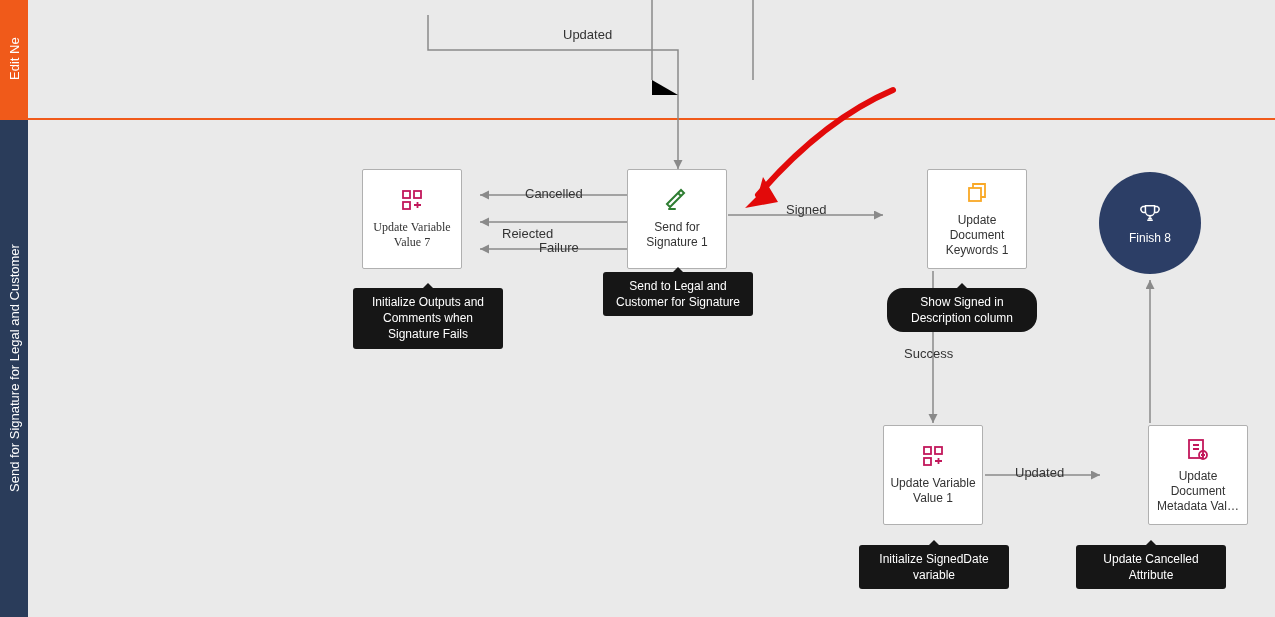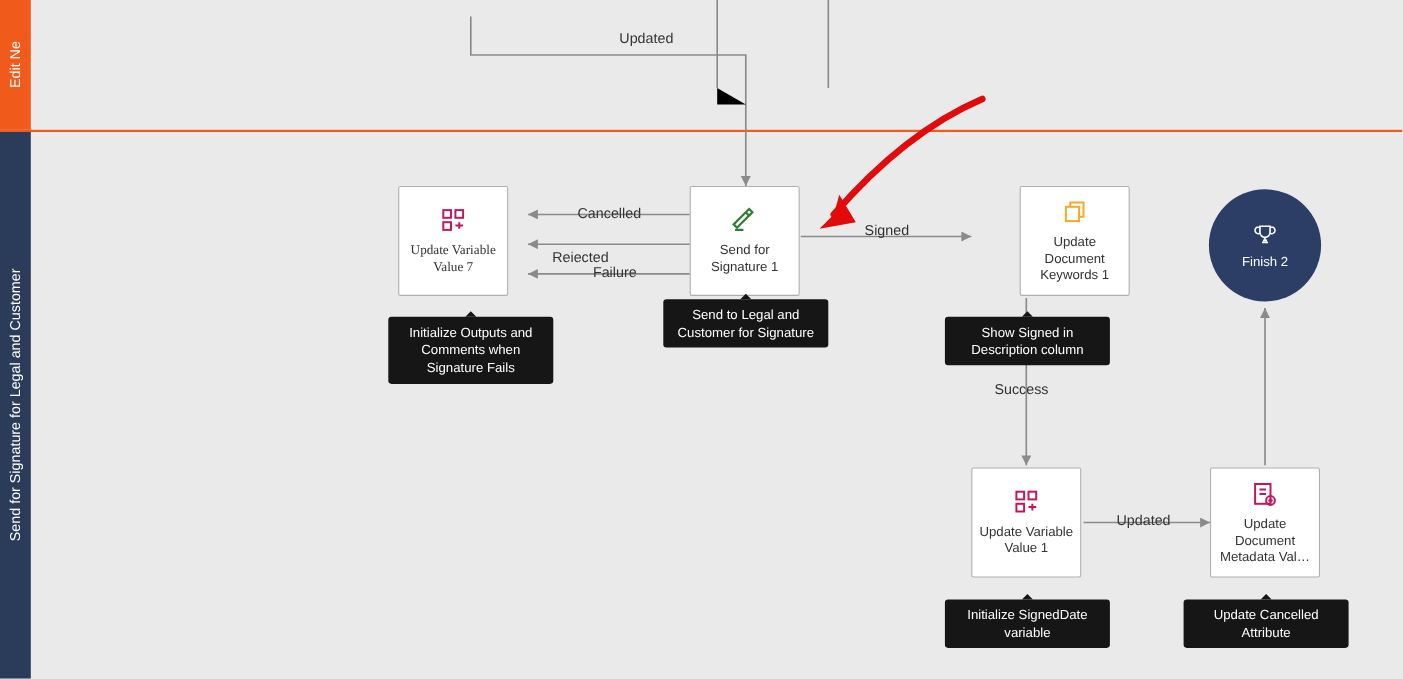--- a/index.html
+++ b/index.html
@@ -194,55 +194,55 @@
     <span>
       <svg width="24" height="24" viewBox="0 0 24 24">
           <g stroke="#F9A825" stroke-width="1.8" fill="none">
             <rect x="4" y="7" width="12" height="13"></rect>
             <path d="M8 7 L8 3 L20 3 L20 16 L16 16"></path>
           </g>
         </svg>
     </span>
     <div class="label">Update Document Keywords 1</div>
   </div>
-  <div class="tooltip" style="left:831px; top:288px;">
+  <div class="tooltip" style="left:859px; top:288px;border-radius:16px;">
     <span>Show Signed in Description column</span>
   </div>
 
   <div class="finish-node" style="left:1071px; top:172px;">
     <span style="margin-bottom:4px;">
       <svg width="22" height="22" viewBox="0 0 24 24">
           <g stroke="#fff" stroke-width="1.6" fill="none">
             <path d="M7 4 L17 4 L17 10 A5 5 0 0 1 7 10 Z"></path>
             <path d="M7 5 L4 5 A3 3 0 0 0 7 11 M17 5 L20 5 A3 3 0 0 1 17 11"></path>
             <path d="M12 15 L12 18 M9 20 L15 20 M10 18 L14 18"></path>
           </g>
         </svg>
     </span>
-    <div>Finish 2</div>
+    <div>Finish 8</div>
   </div>
 
   <div class="node" style="left:855px; top:425px;">
     <span>
       <svg width="24" height="24" viewBox="0 0 24 24">
           <g stroke="#C2185B" stroke-width="1.8" fill="none">
             <rect x="3" y="3" width="7" height="7"></rect>
             <rect x="14" y="3" width="7" height="7"></rect>
             <rect x="3" y="14" width="7" height="7"></rect>
             <path d="M14 17 L21 17 M17.5 14 L17.5 20"></path>
           </g>
         </svg>
     </span>
     <div class="label">Update Variable Value 1</div>
   </div>
   <div class="tooltip" style="left:831px; top:545px;">
     <span>Initialize SignedDate variable</span>
   </div>
 
-  <div class="node" style="left:1072px; top:425px;">
+  <div class="node" style="left:1120px; top:425px;">
     <span>
       <svg width="24" height="24" viewBox="0 0 24 24">
           <g stroke="#C2185B" stroke-width="1.8" fill="none">
             <rect x="3" y="3" width="14" height="18"></rect>
             <path d="M7 8 L13 8 M7 12 L13 12"></path>
             <circle cx="17" cy="18" r="4"></circle>
             <path d="M17 16 L17 20 M15 18 L19 18"></path>
           </g>
         </svg>
     </span>

